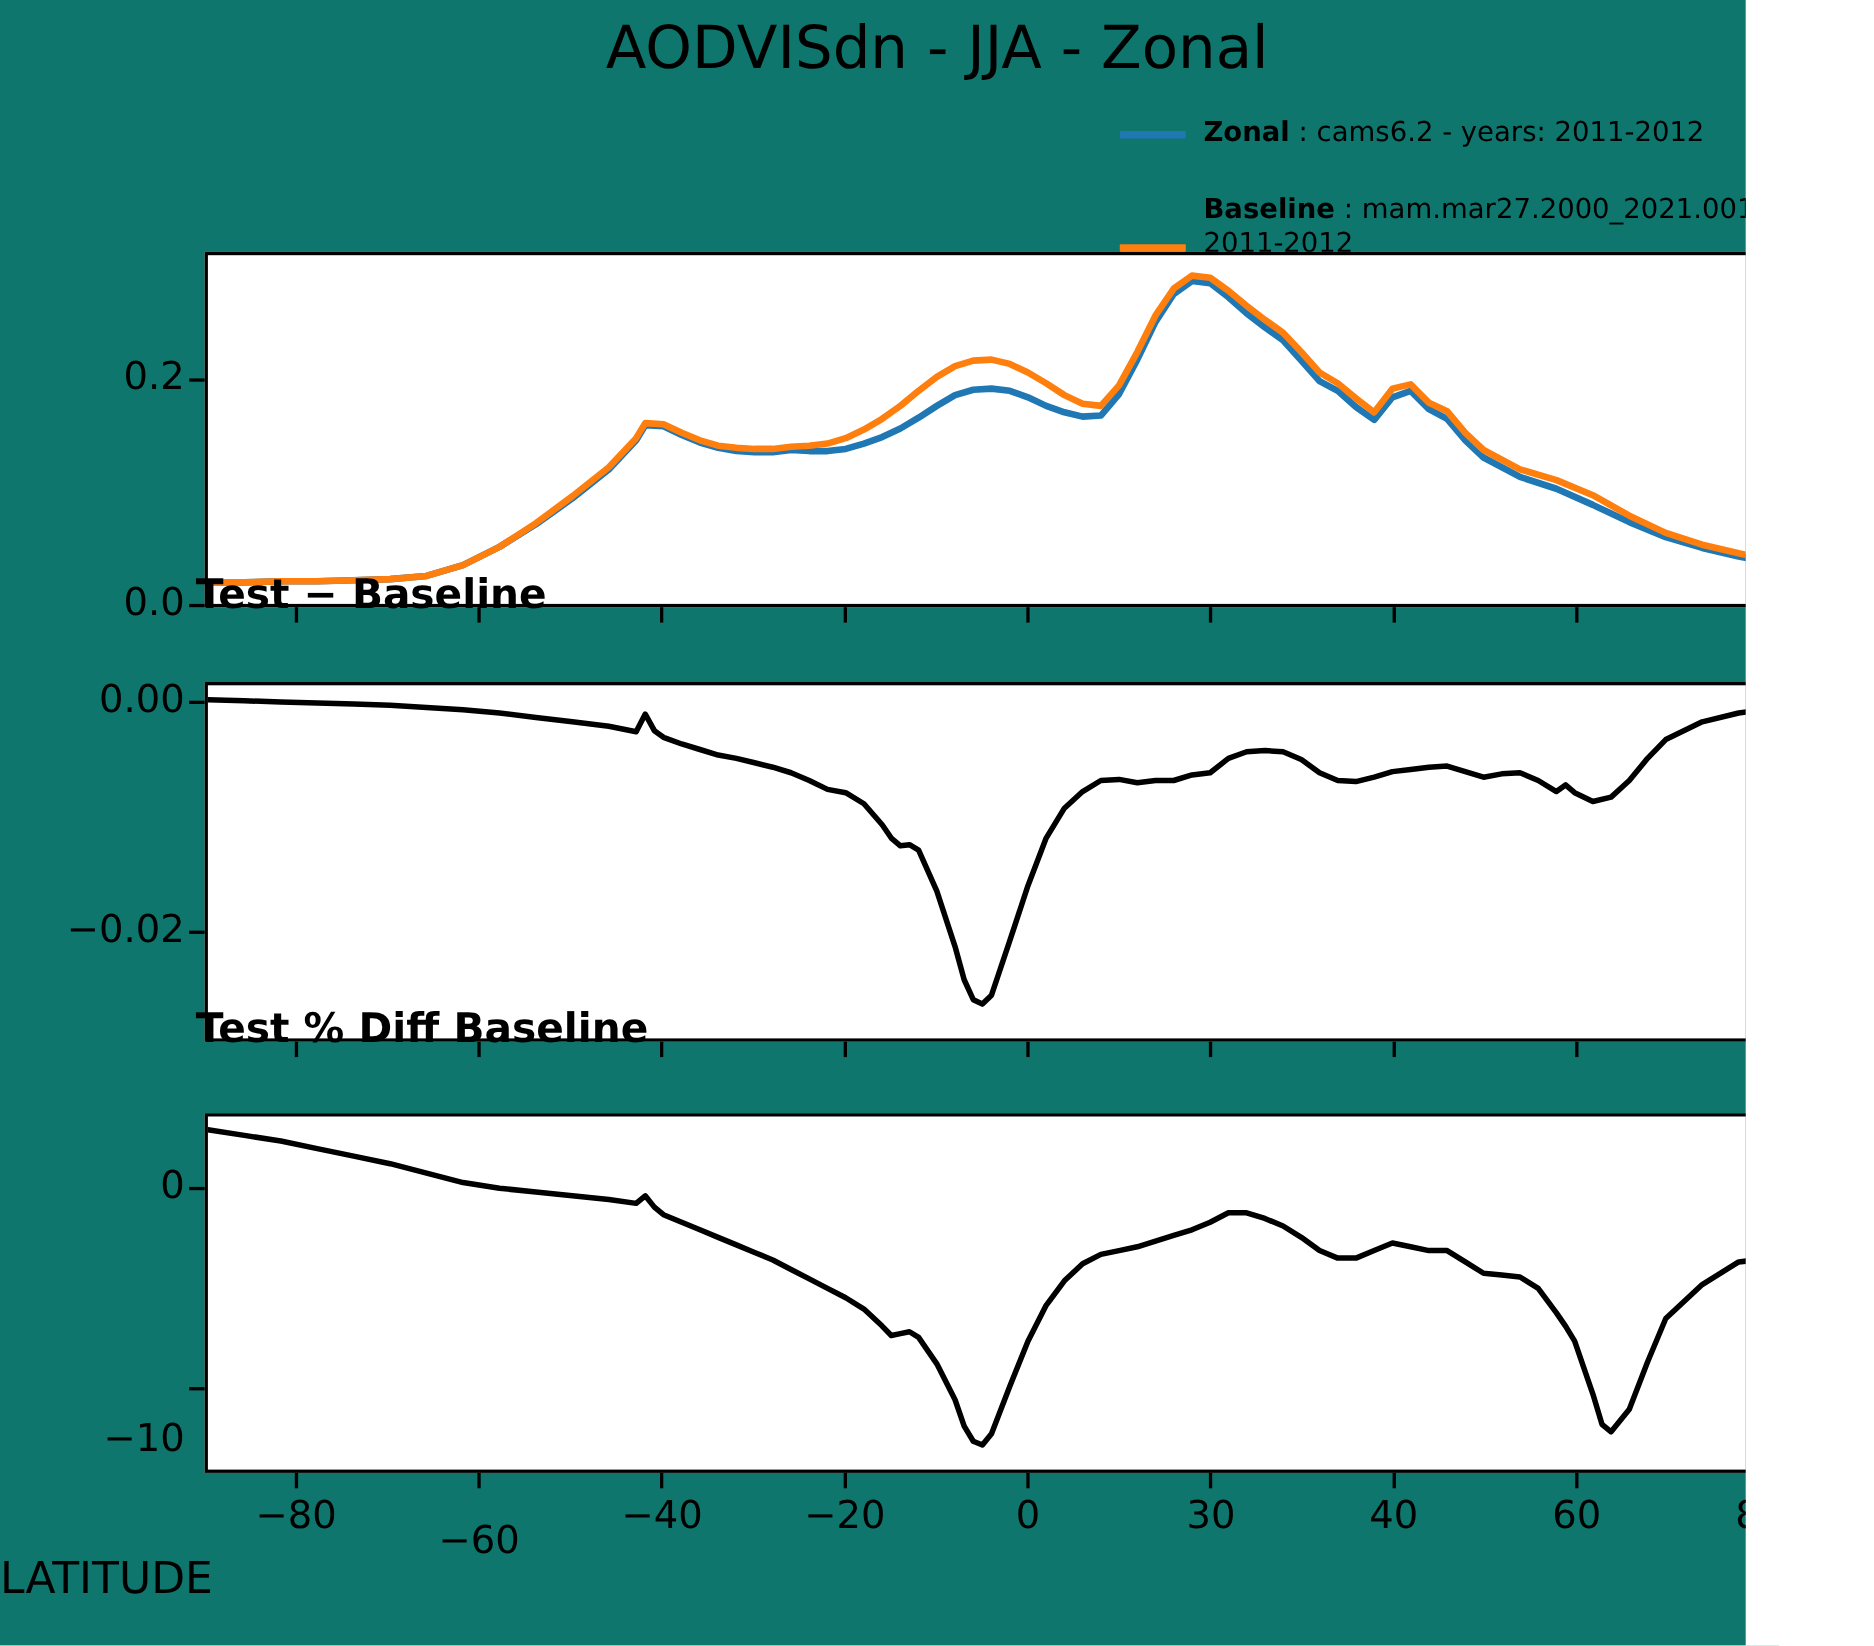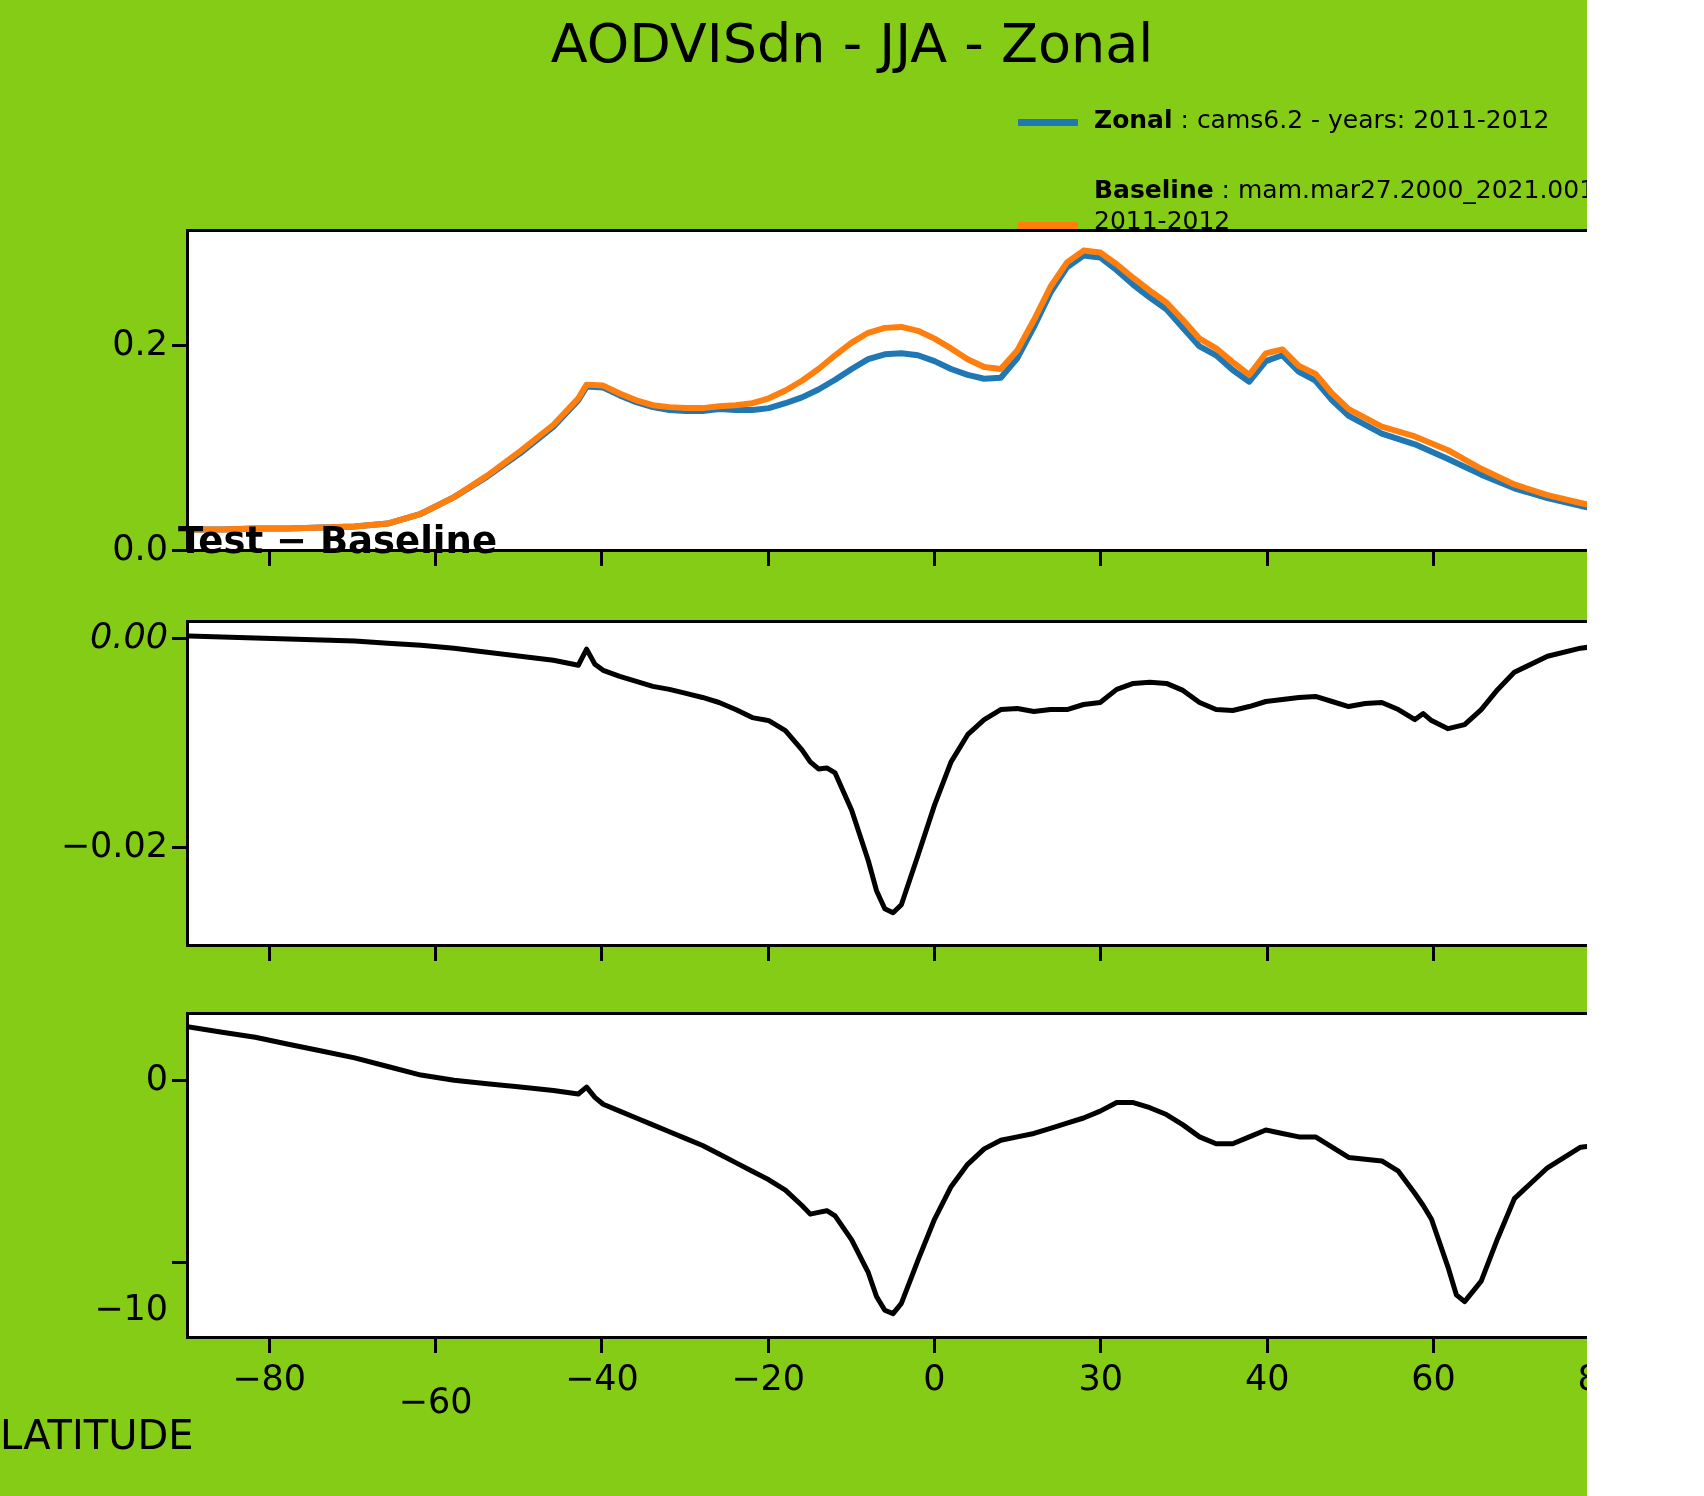--- a/index.html
+++ b/index.html
@@ -4,21 +4,21 @@
 <style>
   html, body {
     margin: 0;
     padding: 0;
     background: #ffffff;
   }
   #page {
     position: relative;
     width: 1587px;
     height: 1496px;
-    background: #84cc16;
+    background: #0f766e;
     font-family: "DejaVu Sans", sans-serif;
     overflow: hidden;
   }
   #figure-title {
     position: absolute;
     left: 0;
     top: 12px;
     width: 1704px;
     text-align: center;
     font-size: 54px;
@@ -127,25 +127,26 @@
   <div class="tickmark" style="left:172px; top:344px; width:14px; height:3px;"></div>
   <div class="tickmark" style="left:172px; top:549px; width:14px; height:3px;"></div>
 
   <div class="subtitle" style="left:178px; top:519px;">Test − Baseline</div>
 
   <div class="panel" id="panel-middle" style="left:186px; top:620px; width:1497px; height:327px;">
     <svg id="svg-middle" width="1491" height="321" viewBox="0 0 1491 321" preserveAspectRatio="none">
         <path d="M0.00,13.08 L33.13,14.09 L66.27,15.09 L99.40,16.10 L132.53,17.11 L165.67,18.11 L198.80,20.13 L231.93,22.14 L265.07,25.16 L298.20,29.18 L331.33,33.21 L364.47,37.23 L389.32,42.26 L397.60,26.16 L405.88,41.26 L414.17,47.29 L430.73,53.33 L447.30,58.36 L463.87,63.39 L480.43,66.41 L497.00,70.44 L513.57,74.46 L530.13,79.50 L546.70,86.54 L563.27,94.59 L579.83,97.61 L596.40,107.67 L612.97,126.79 L621.25,138.87 L629.53,145.91 L637.82,144.90 L646.10,149.93 L662.67,187.17 L679.23,237.48 L687.52,267.67 L695.80,285.78 L704.08,289.81 L712.37,281.76 L728.93,232.45 L745.50,182.13 L762.07,138.87 L778.63,111.70 L795.20,96.60 L811.77,86.54 L828.33,85.53 L844.90,88.55 L861.47,86.54 L878.03,86.54 L894.60,81.51 L911.17,79.50 L927.73,66.41 L944.30,60.38 L960.87,59.37 L977.43,60.38 L994.00,67.42 L1010.57,79.50 L1027.13,86.54 L1043.70,87.55 L1060.27,83.52 L1076.83,78.49 L1093.40,76.48 L1109.97,74.46 L1126.53,73.46 L1143.10,78.49 L1159.67,83.52 L1176.23,80.50 L1192.80,79.50 L1209.37,86.54 L1225.93,96.60 L1234.22,90.56 L1242.50,97.61 L1259.07,105.66 L1275.63,101.63 L1292.20,86.54 L1308.77,66.41 L1325.33,49.31 L1358.47,33.21 L1391.60,25.16 L1424.73,21.13 L1457.87,20.13 L1491.00,22.14 " fill="none" stroke="#000000" stroke-width="5" stroke-linecap="round" stroke-linejoin="round"></path>
       </svg>
   </div>
-  <div class="ytick" style="left:20px; top:616px; width:148px;font-style:italic;">0.00</div>
+  <div class="ytick" style="left:20px; top:616px; width:148px;">0.00</div>
   <div class="ytick" style="left:20px; top:825px; width:148px;">−0.02</div>
   <div class="tickmark" style="left:172px; top:637px; width:14px; height:3px;"></div>
   <div class="tickmark" style="left:172px; top:846px; width:14px; height:3px;"></div>
 
+  <div class="subtitle" style="left:178px; top:913px;">Test % Diff Baseline</div>
 
   <div class="panel" id="panel-bottom" style="left:186px; top:1012px; width:1497px; height:327px;">
     <svg id="svg-bottom" width="1491" height="321" viewBox="0 0 1491 321" preserveAspectRatio="none">
         <path d="M0.00,12.02 L33.13,17.17 L66.27,22.32 L99.40,29.18 L132.53,36.05 L165.67,42.91 L198.80,51.50 L231.93,60.08 L265.07,65.23 L298.20,68.66 L331.33,72.10 L364.47,75.53 L389.32,78.96 L397.60,72.10 L405.88,82.40 L414.17,89.26 L430.73,96.13 L447.30,102.99 L463.87,109.86 L480.43,116.73 L497.00,123.59 L513.57,130.46 L530.13,139.04 L546.70,147.63 L563.27,156.21 L579.83,164.79 L596.40,175.09 L612.97,190.54 L621.25,199.12 L629.53,197.41 L637.82,195.69 L646.10,200.84 L662.67,224.87 L679.23,257.49 L687.52,281.52 L695.80,295.25 L704.08,298.68 L712.37,288.39 L728.93,245.47 L745.50,204.27 L762.07,171.66 L778.63,149.34 L795.20,133.89 L811.77,125.31 L828.33,121.88 L844.90,118.44 L861.47,113.29 L878.03,108.14 L894.60,102.99 L911.17,96.13 L927.73,87.55 L944.30,87.55 L960.87,92.70 L977.43,99.56 L994.00,109.86 L1010.57,121.88 L1027.13,128.74 L1043.70,128.74 L1060.27,121.88 L1076.83,115.01 L1093.40,118.44 L1109.97,121.88 L1126.53,121.88 L1143.10,132.18 L1159.67,142.48 L1176.23,144.19 L1192.80,145.91 L1209.37,156.21 L1225.93,178.52 L1234.22,190.54 L1242.50,204.27 L1259.07,252.34 L1267.35,279.80 L1275.63,286.67 L1292.20,266.07 L1308.77,223.16 L1325.33,183.67 L1358.47,152.78 L1391.60,132.18 L1424.73,128.74 L1457.87,133.89 L1491.00,145.91 " fill="none" stroke="#000000" stroke-width="5" stroke-linecap="round" stroke-linejoin="round"></path>
       </svg>
   </div>
   <div class="ytick" style="left:40px; top:1058px; width:128px;">0</div>
   <div class="ytick" style="left:40px; top:1288px; width:128px;">−10</div>
   <div class="tickmark" style="left:172px; top:1079px; width:14px; height:3px;"></div>
   <div class="tickmark" style="left:172px; top:1261px; width:14px; height:3px;"></div>

